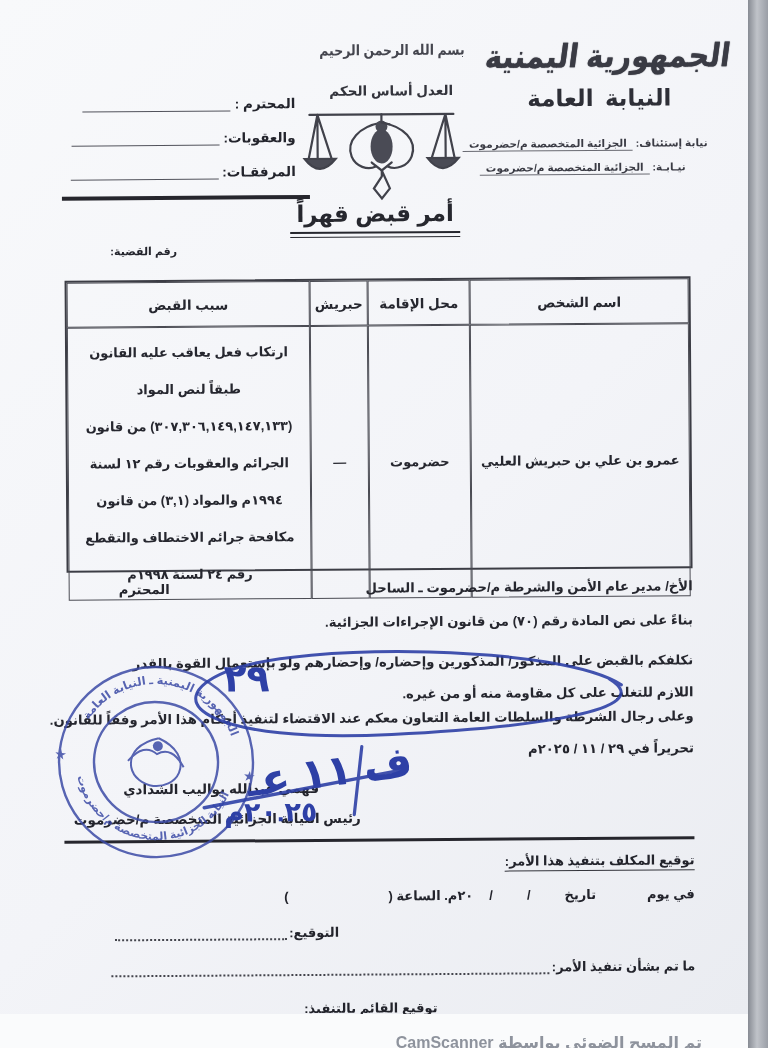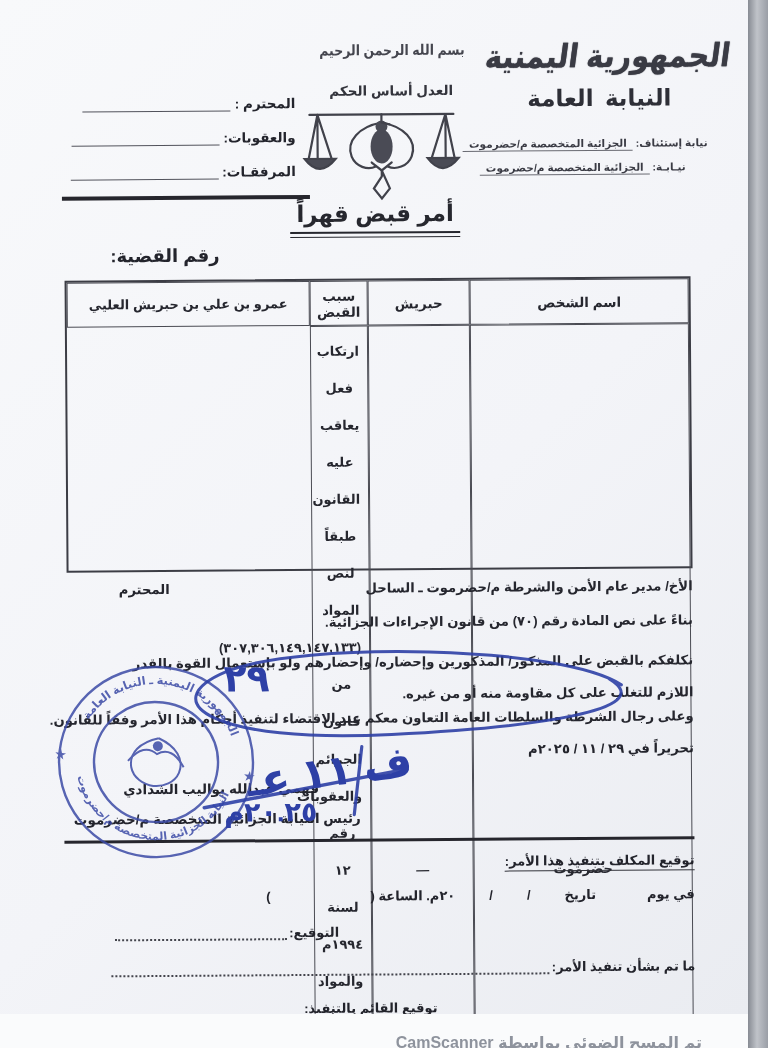--- a/index.html
+++ b/index.html
@@ -48,21 +48,21 @@
   .bismillah { position:absolute; top:42px; left:318px; width:150px; text-align:center;
     font-size:12.5px; font-weight:700; color:#45464f; transform:scaleY(1.15); }
   .motto { position:absolute; top:82px; left:322px; width:140px; text-align:center;
     font-size:13.5px; font-weight:700; color:#33343c; }
   .emblem { position:absolute; top:100px; left:302px; }
   .doc-title { position:absolute; top:200px; left:290px; width:170px; text-align:center;
     font-size:23px; font-weight:700; color:#26272e; }
   .doc-title .ul { height:2.4px; background:#26272e; margin-top:4px; }
   .doc-title .ul2 { height:1.6px; background:#26272e; margin-top:2.5px; }
 
-  .case-no { position:absolute; top:243px; left:110px; font-size:18px; font-weight:700; direction:rtl; }
+  .case-no { position:absolute; top:243px; left:110px; font-size:11px; font-weight:700; direction:rtl; }
 
   
   .main-table {
     position:absolute; left:64px; top:278px; width:626px; height:292px;
     display:grid; direction:rtl;
     grid-template-columns:219px 102px 58px auto;
     grid-template-rows:45px auto;
     border:2px solid #3c3d45; background:transparent;
   }
   .cell { border:1px solid #4a4b53; display:flex; align-items:center; justify-content:center;
@@ -161,20 +161,21 @@
       <div class="meta-row" style="top:162px; right:452px;">
         <span class="lbl">المرفقـات:</span>
         <span class="fill-line"></span>
       </div>
       <div class="thick-line" style="top:194px; left:62px; width:248px; height:3.5px;"></div>
 
       <div class="case-no">رقم القضية:</div>
 
       <div class="main-table">
         <div class="cell hdr">اسم الشخص</div>
+        <div class="cell hdr">محل الإقامة</div>
         <div class="cell hdr">حبريش</div>
         <div class="cell hdr">سبب القبض</div>
         <div class="cell">عمرو بن علي بن حبريش العليي</div>
         <div class="cell">حضرموت</div>
         <div class="cell">—</div>
         <div class="cell reason rtl">ارتكاب فعل يعاقب عليه القانون طبقاً لنص المواد (٣٠٧,٣٠٦,١٤٩,١٤٧,١٣٣) من قانون الجرائم والعقوبات رقم ١٢ لسنة ١٩٩٤م والمواد (٣,١) من قانون مكافحة جرائم الاختطاف والتقطع رقم ٢٤ لسنة ١٩٩٨م</div>
       </div>
 
       <div class="p" style="top:580px;">الأخ/ مدير عام الأمن والشرطة م/حضرموت ـ الساحل</div>
       <div class="honorific">المحترم</div>
@@ -226,21 +227,21 @@
         <text class="hw-text" x="162" y="182" font-size="27">٢٠.٢٥م</text>
       </svg>
 
       <div class="f-exec">توقيع المكلف بتنفيذ هذا الأمر:</div>
 
       <div class="day-row">
         <span>في يوم</span>
         <span style="margin-right:51px;">تاريخ</span>
         <span style="margin-right:34px;">/</span>
         <span style="margin-right:34px;">/</span>
-        <span style="margin-right:34px;">٢٠م. الساعة (</span>
+        <span style="margin-right:16px;">٢٠م. الساعة (</span>
         <span style="margin-right:100px;">)</span>
       </div>
 
       <div class="f-line" style="top:924px; right:414px;">
         <span class="lbl">التوقيع:</span>
         <span class="dots" style="width:172px;"></span>
       </div>
 
       <div class="f-line" style="top:960px; right:58px;">
         <span class="lbl">ما تم بشأن تنفيذ الأمر:</span>

